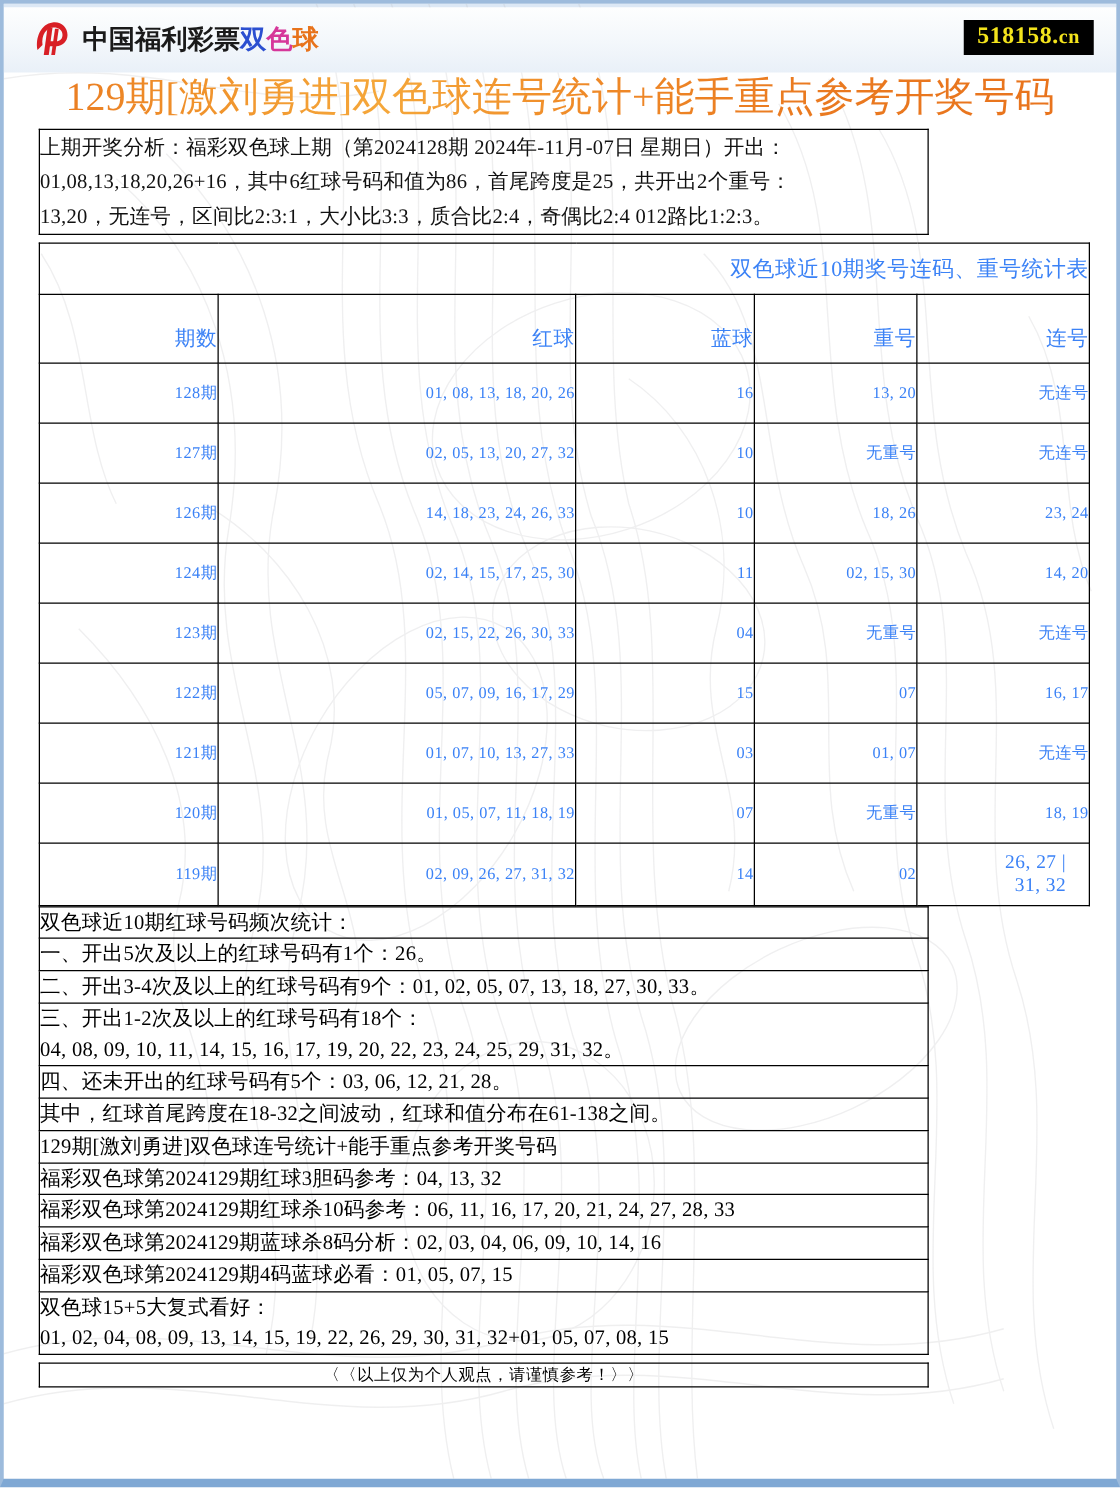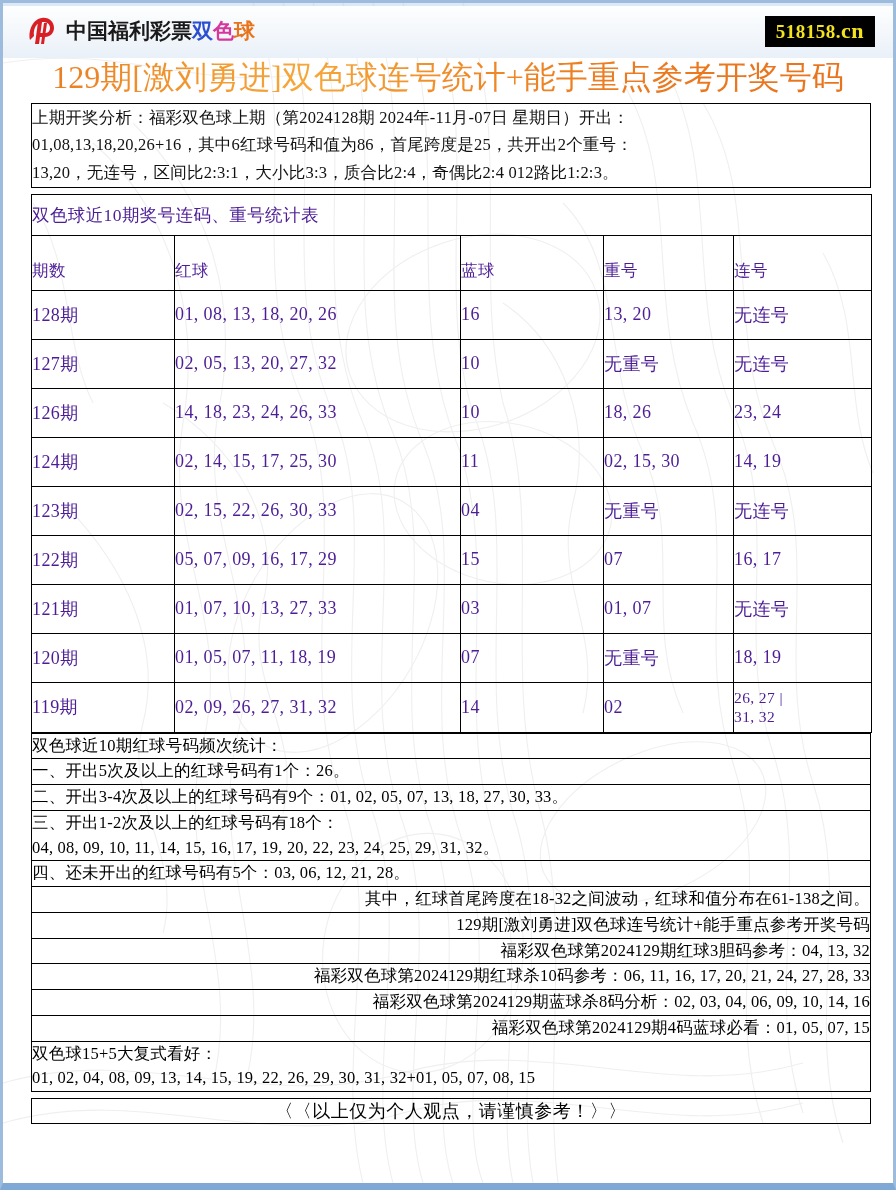--- a/index.html
+++ b/index.html
@@ -90,21 +90,21 @@
     top: 10px;
     background: #000000;
     color: #f3e31c;
     font-family: "Liberation Serif", serif;
     font-size: 19px;
     font-weight: bold;
     padding: 3px 11px 4px 11px;
     letter-spacing: 0.5px;
     line-height: 1.1;
   }
-  .url-badge .tld { font-size: 22px; }
+  .url-badge .tld { font-size: 16px; }
 
   
   .headline {
     text-align: center;
     font-family: "Liberation Serif", "DejaVu Serif", serif;
     font-size: 32px;
     font-weight: normal;
     line-height: 1.18;
     padding: 1px 0 6px 0;
     background: linear-gradient(90deg,
@@ -115,21 +115,21 @@
     color: transparent;
     -webkit-text-fill-color: transparent;
     white-space: nowrap;
   }
 
   
   .box {
     margin: 0 28px;
     border: 1px solid #000;
     border-collapse: collapse;
-    width: 840px;
+    width: 712px;
     box-sizing: border-box;
     background: transparent;
   }
   table.box { table-layout: fixed; }
   .box td {
     border: 1px solid #000;
     padding: 0;
     background: transparent;
   }
 
@@ -149,37 +149,37 @@
   
   table.stat-table {
     margin: 0 28px;
     width: 840px;
     border-collapse: collapse;
     table-layout: fixed;
     background: transparent;
   }
   table.stat-table td, table.stat-table th {
     border: 1px solid #000;
-    text-align: left;
+    text-align: right;
     font-weight: normal;
-    color: #4c1d95;
+    color: #3b82f6;
     background: transparent;
   }
   .tbl-title {
     font-size: 17.5px;
     padding: 8px 0 8px 0;
     letter-spacing: 0.4px;
   }
   .tbl-head td {
     font-size: 16.5px;
     padding: 24px 0 8px 0;
     letter-spacing: 0.6px;
   }
   .tbl-row td {
-    font-size: 18px;
+    font-size: 13px;
     padding: 12px 0 12px 0;
     letter-spacing: 0.4px;
     height: 23px;
   }
   .tbl-row td.two-line {
     padding: 5px 18px 5px 0;
     line-height: 1.25;
     font-size: 15.5px;
   }
   .two-line span { display: block; }
@@ -190,27 +190,27 @@
     line-height: 1.5;
     padding: 6px 8px 7px 8px;
     text-align: left;
     letter-spacing: 0.2px;
     white-space: nowrap;
   }
   .note-center {
     font-size: 16.5px;
     line-height: 1.5;
     padding: 7px 8px 8px 8px;
-    text-align: right;
+    text-align: left;
     letter-spacing: 0.2px;
     white-space: nowrap;
   }
   .note-left div, .note-center div { white-space: nowrap; }
   .footer-note {
-    font-size: 18px;
+    font-size: 13px;
     text-align: center;
     padding: 9px 0 10px 0;
     letter-spacing: 0.5px;
   }
 </style>
 </head>
 <body>
 
 <div id="page">
 
@@ -319,21 +319,21 @@
         <td>14, 18, 23, 24, 26, 33</td>
         <td>10</td>
         <td>18, 26</td>
         <td>23, 24</td>
       </tr>
       <tr class="tbl-row">
         <td>124期</td>
         <td>02, 14, 15, 17, 25, 30</td>
         <td>11</td>
         <td>02, 15, 30</td>
-        <td>14, 19</td>
+        <td>14, 20</td>
       </tr>
       <tr class="tbl-row">
         <td>123期</td>
         <td>02, 15, 22, 26, 30, 33</td>
         <td>04</td>
         <td>无重号</td>
         <td>无连号</td>
       </tr>
       <tr class="tbl-row">
         <td>122期</td>

